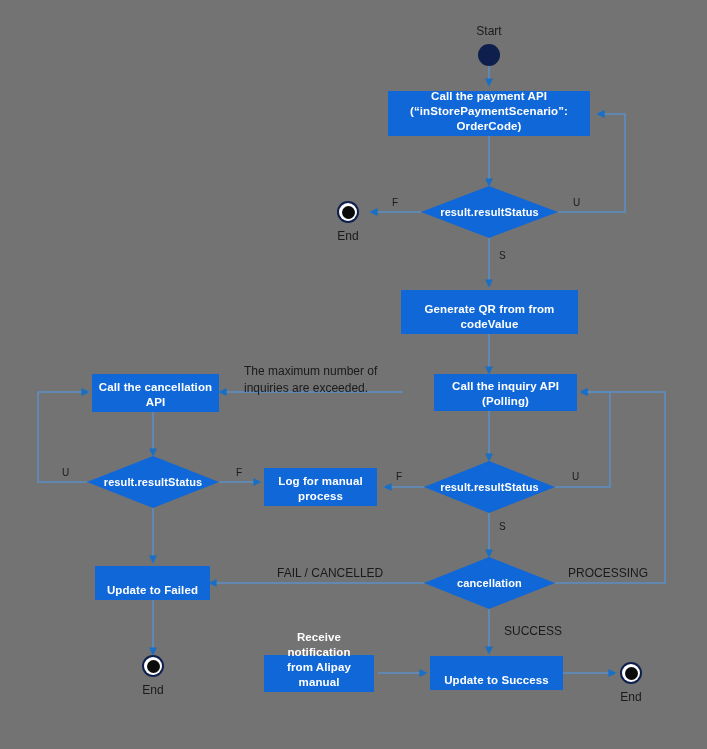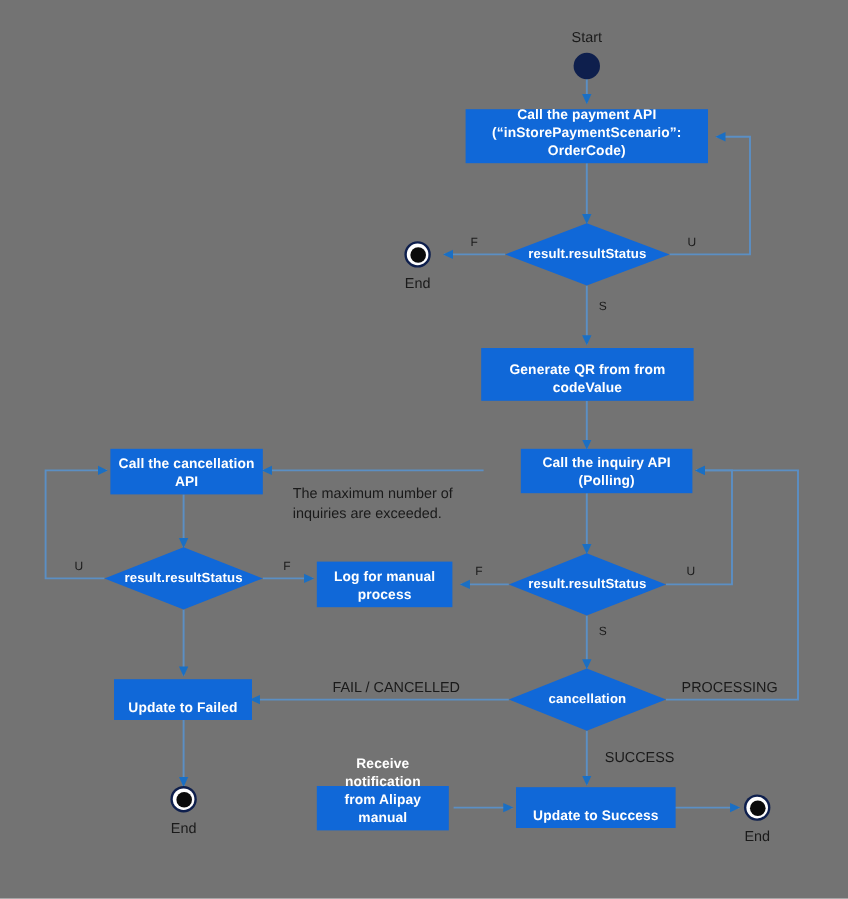--- a/index.html
+++ b/index.html
@@ -106,21 +106,20 @@
   .edge-label.big {
     font-size: 12px;
   }
   .note {
     position: absolute;
     font-size: 12px;
     color: #1a1a1a;
     line-height: 17px;
     text-align: left;
     white-space: pre-line;
-    margin-top: 40px;
   }
 </style>
 </head>
 <body>
 
 <div id="canvas">
 
   <svg id="wires" viewBox="0 0 707 749" xmlns="http://www.w3.org/2000/svg">
     <defs>
       <marker id="ah" markerWidth="9" markerHeight="9" refX="7.6" refY="4.5" orient="auto" markerUnits="userSpaceOnUse">

